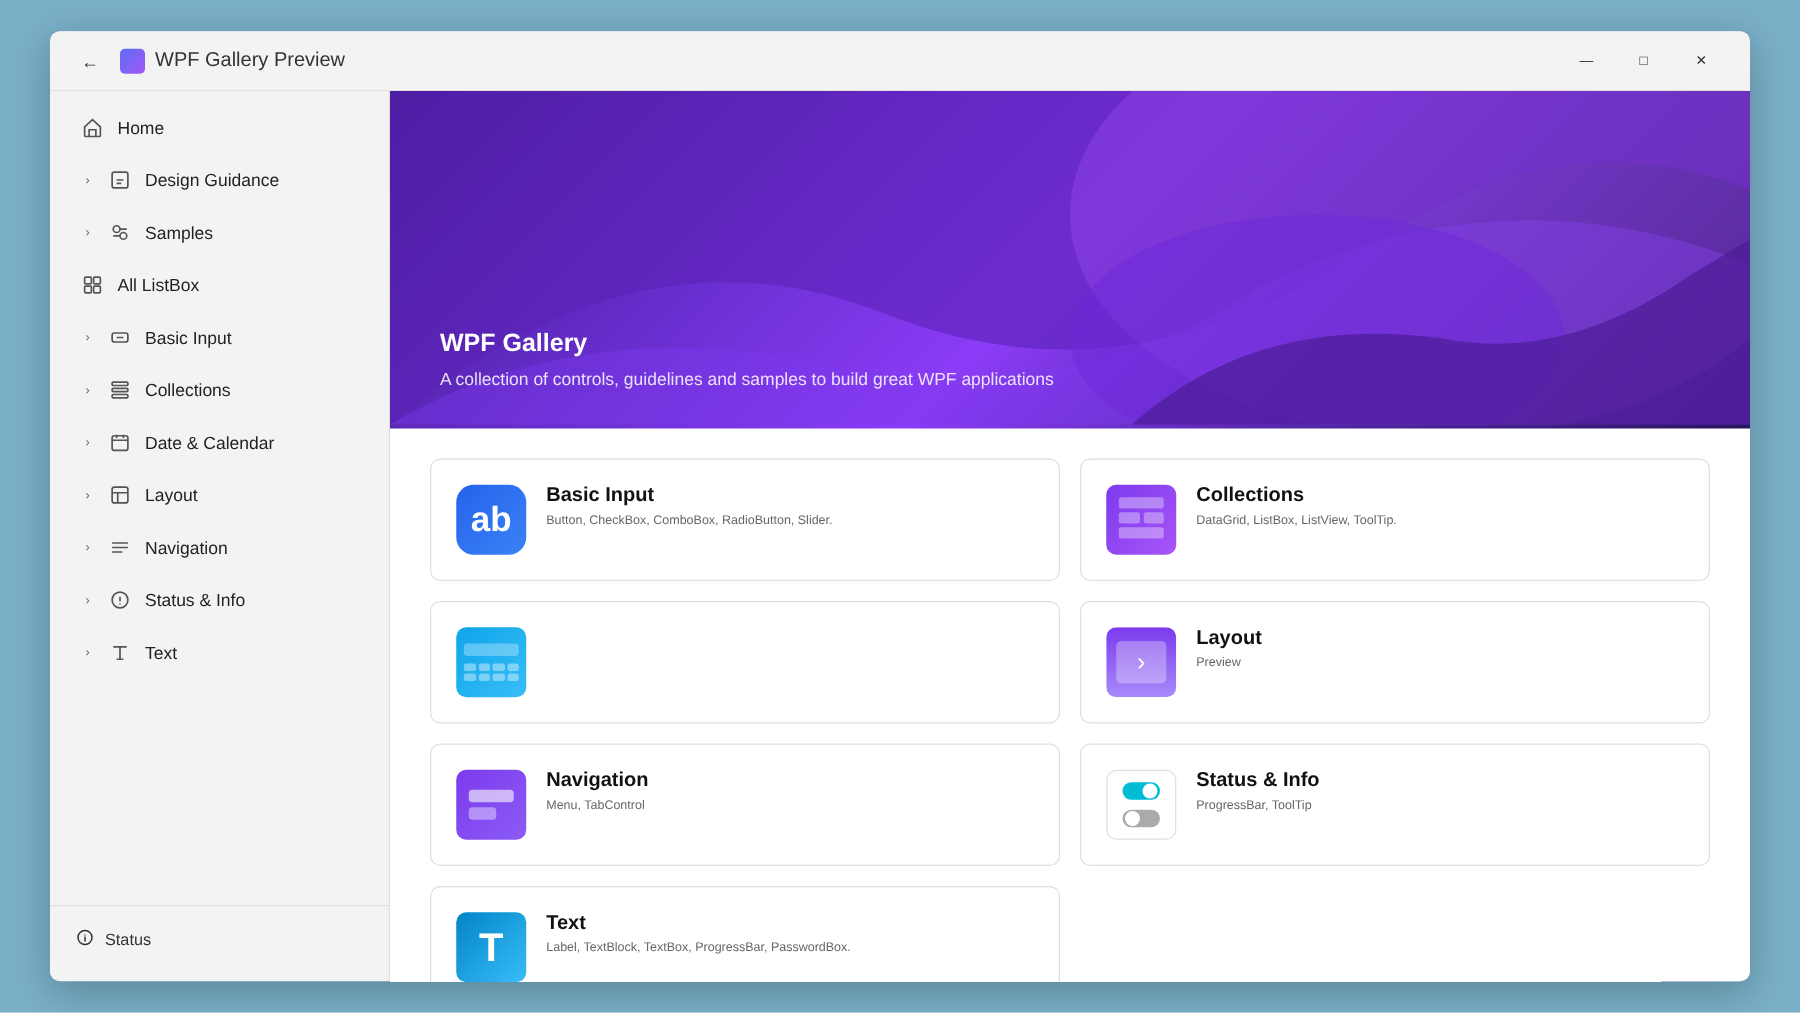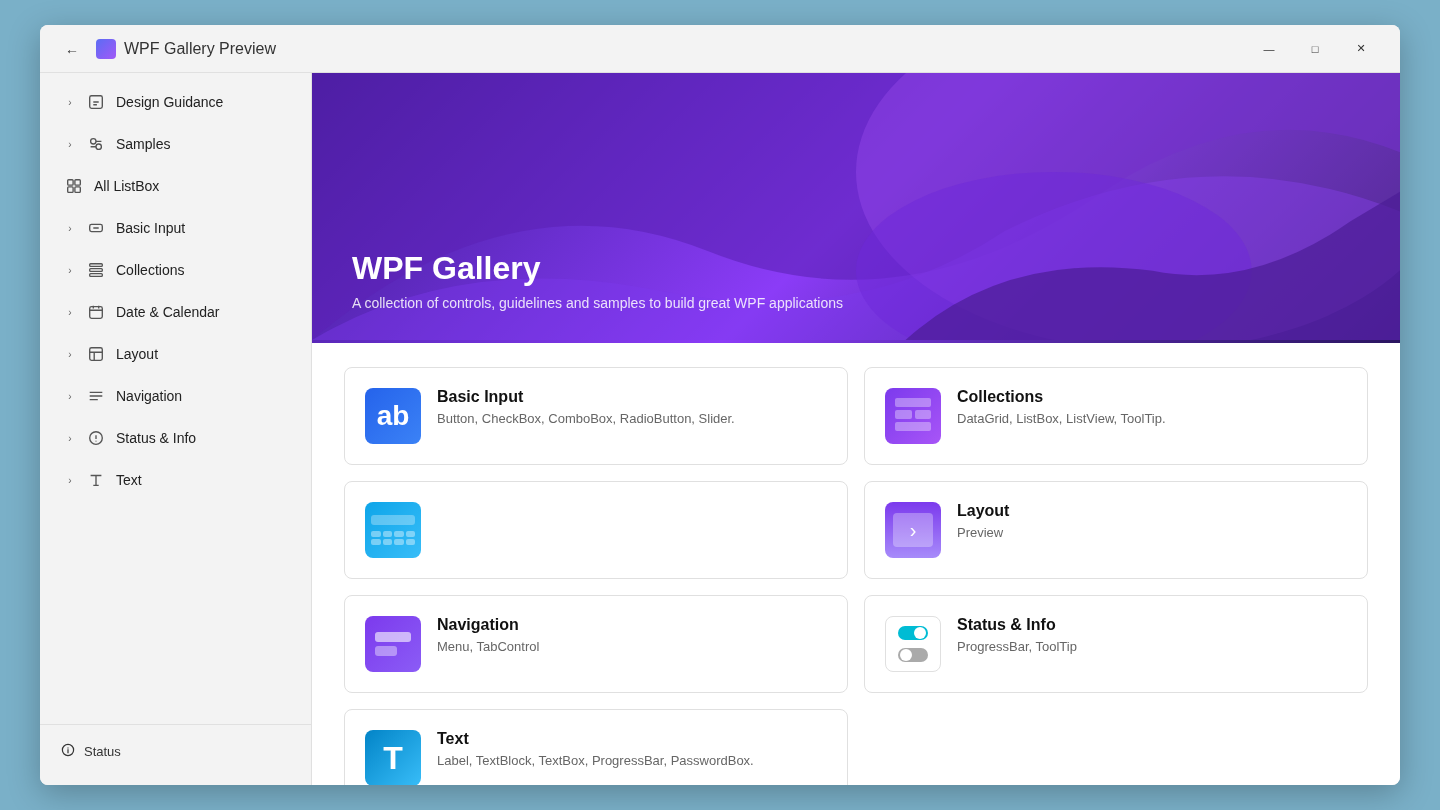--- a/index.html
+++ b/index.html
@@ -148,21 +148,21 @@
     .hero-wave {
       position: absolute;
       top: 0; left: 0; right: 0; bottom: 0;
       pointer-events: none;
     }
     .hero-text {
       position: relative;
       z-index: 2;
     }
     .hero-title {
-      font-size: 32px;
+      font-size: 20px;
       font-weight: 600;
       color: white;
       margin-bottom: 8px;
     }
     .hero-subtitle {
       font-size: 14px;
       color: rgba(255,255,255,0.85);
     }
     .cards-container {
       padding: 24px 32px;
@@ -182,36 +182,36 @@
       transition: background 0.15s;
     }
     .card-icon {
       width: 56px; height: 56px;
       border-radius: 8px;
       flex-shrink: 0;
       display: flex; align-items: center; justify-content: center;
       font-size: 24px;
       overflow: hidden;
     }
-    .card-icon-basic-input { background: linear-gradient(135deg, #2563eb, #3b82f6); }
+    .card-icon-basic-input { background: linear-gradient(135deg, #2563eb, #3b82f6); border-radius: 14px; }
     .card-icon-collections { background: linear-gradient(135deg, #7c3aed, #a855f7); }
     .card-icon-datetime { background: linear-gradient(135deg, #0ea5e9, #38bdf8); }
     .card-icon-layout { background: linear-gradient(135deg, #7c3aed, #a78bfa); }
     .card-icon-navigation { background: linear-gradient(135deg, #7c3aed, #8b5cf6); }
     .card-icon-status { background: white; border: 1px solid #e0e0e0; }
     .card-icon-text { background: linear-gradient(135deg, #0284c7, #38bdf8); }
     .card-body {}
     .card-title {
       font-size: 16px;
       font-weight: 600;
       color: #111;
       margin-bottom: 4px;
     }
     .card-desc {
-      font-size: 13px;
+      font-size: 10px;
       color: #666;
       line-height: 1.4;
     }
 
     
     .icon-svg { width: 18px; height: 18px; stroke: currentColor; fill: none; stroke-width: 1.5; }
 
     
     .ab-icon {
       color: white;
@@ -310,20 +310,29 @@
       <button class="titlebar-btn">—</button>
       <button class="titlebar-btn">□</button>
       <button class="titlebar-btn close">✕</button>
     </div>
   </div>
 
   <div class="main-content">
 
     <nav class="sidebar">
 
+      <div class="sidebar-item">
+        <span class="sidebar-icon">
+          <svg class="icon-svg" viewBox="0 0 20 20">
+              <path d="M3 9.5L10 3l7 6.5V17a1 1 0 01-1 1H4a1 1 0 01-1-1V9.5z"></path>
+              <path d="M7 18v-6h6v6"></path>
+            </svg>
+        </span>
+        <span class="sidebar-label">Home</span>
+      </div>
 
       <div class="sidebar-item">
         <span class="sidebar-chevron">›</span>
         <span class="sidebar-icon">
           <svg class="icon-svg" viewBox="0 0 20 20">
               <rect x="3" y="3" width="14" height="14" rx="2"></rect>
               <path d="M7 10h6M7 13h4"></path>
             </svg>
         </span>
         <span class="sidebar-label">Design Guidance</span>

